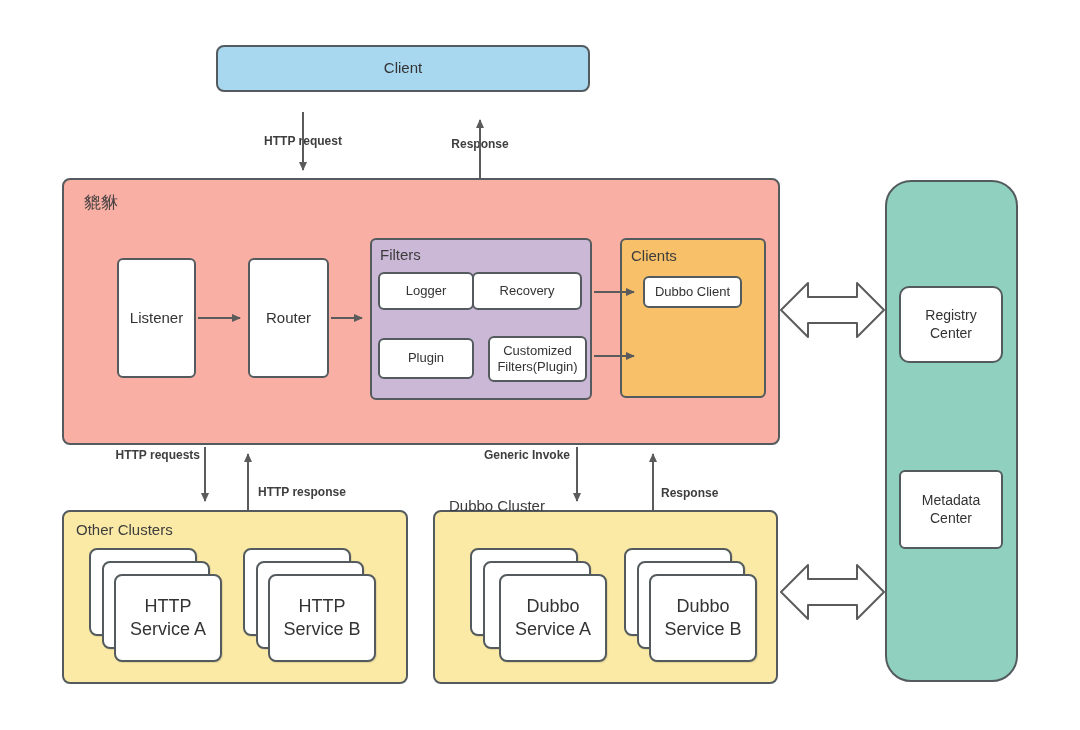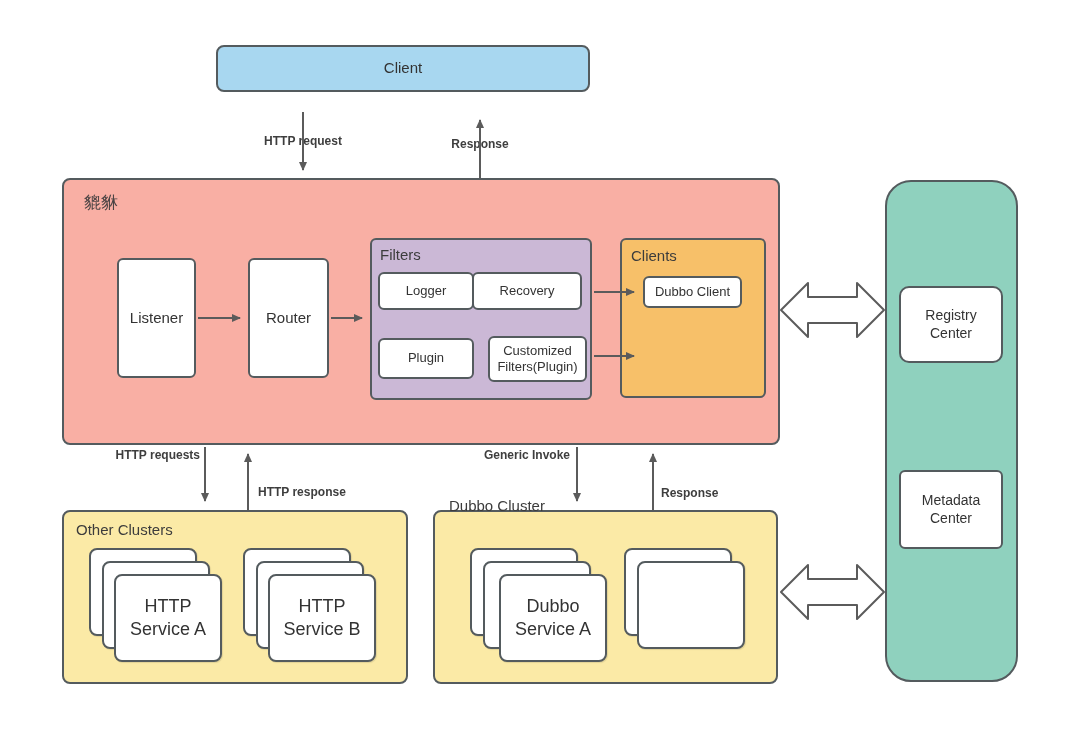--- a/index.html
+++ b/index.html
@@ -102,20 +102,23 @@
   <div class="abs" style="left:470px;top:548px;width:134px;height:105px;">
     <div class="card" style="left:0;top:0;"></div>
     <div class="card" style="left:13px;top:13px;"></div>
     <div class="card" style="left:29px;top:26px;">
       <span class="wrap80">Dubbo Service A</span>
     </div>
   </div>
   <div class="abs" style="left:624px;top:548px;width:134px;height:105px;">
     <div class="card" style="left:0;top:0;"></div>
     <div class="card" style="left:13px;top:13px;"></div>
+    <div class="card" style="left:25px;top:26px;">
+      <span class="wrap80">Dubbo Service B</span>
+    </div>
   </div>
 
   <div class="edge-label" style="left:240px;top:134px;width:126px;text-align:center;">HTTP request</div>
   <div class="edge-label" style="left:420px;top:137px;width:120px;text-align:center;">Response</div>
   <div class="edge-label" style="left:98px;top:448px;width:102px;text-align:right;">HTTP requests</div>
   <div class="edge-label" style="left:258px;top:485px;">HTTP response</div>
   <div class="edge-label" style="left:468px;top:448px;width:102px;text-align:right;">Generic Invoke</div>
   <div class="edge-label" style="left:661px;top:486px;">Response</div>
 
   <svg class="overlay" width="1080" height="730" viewBox="0 0 1080 730">

